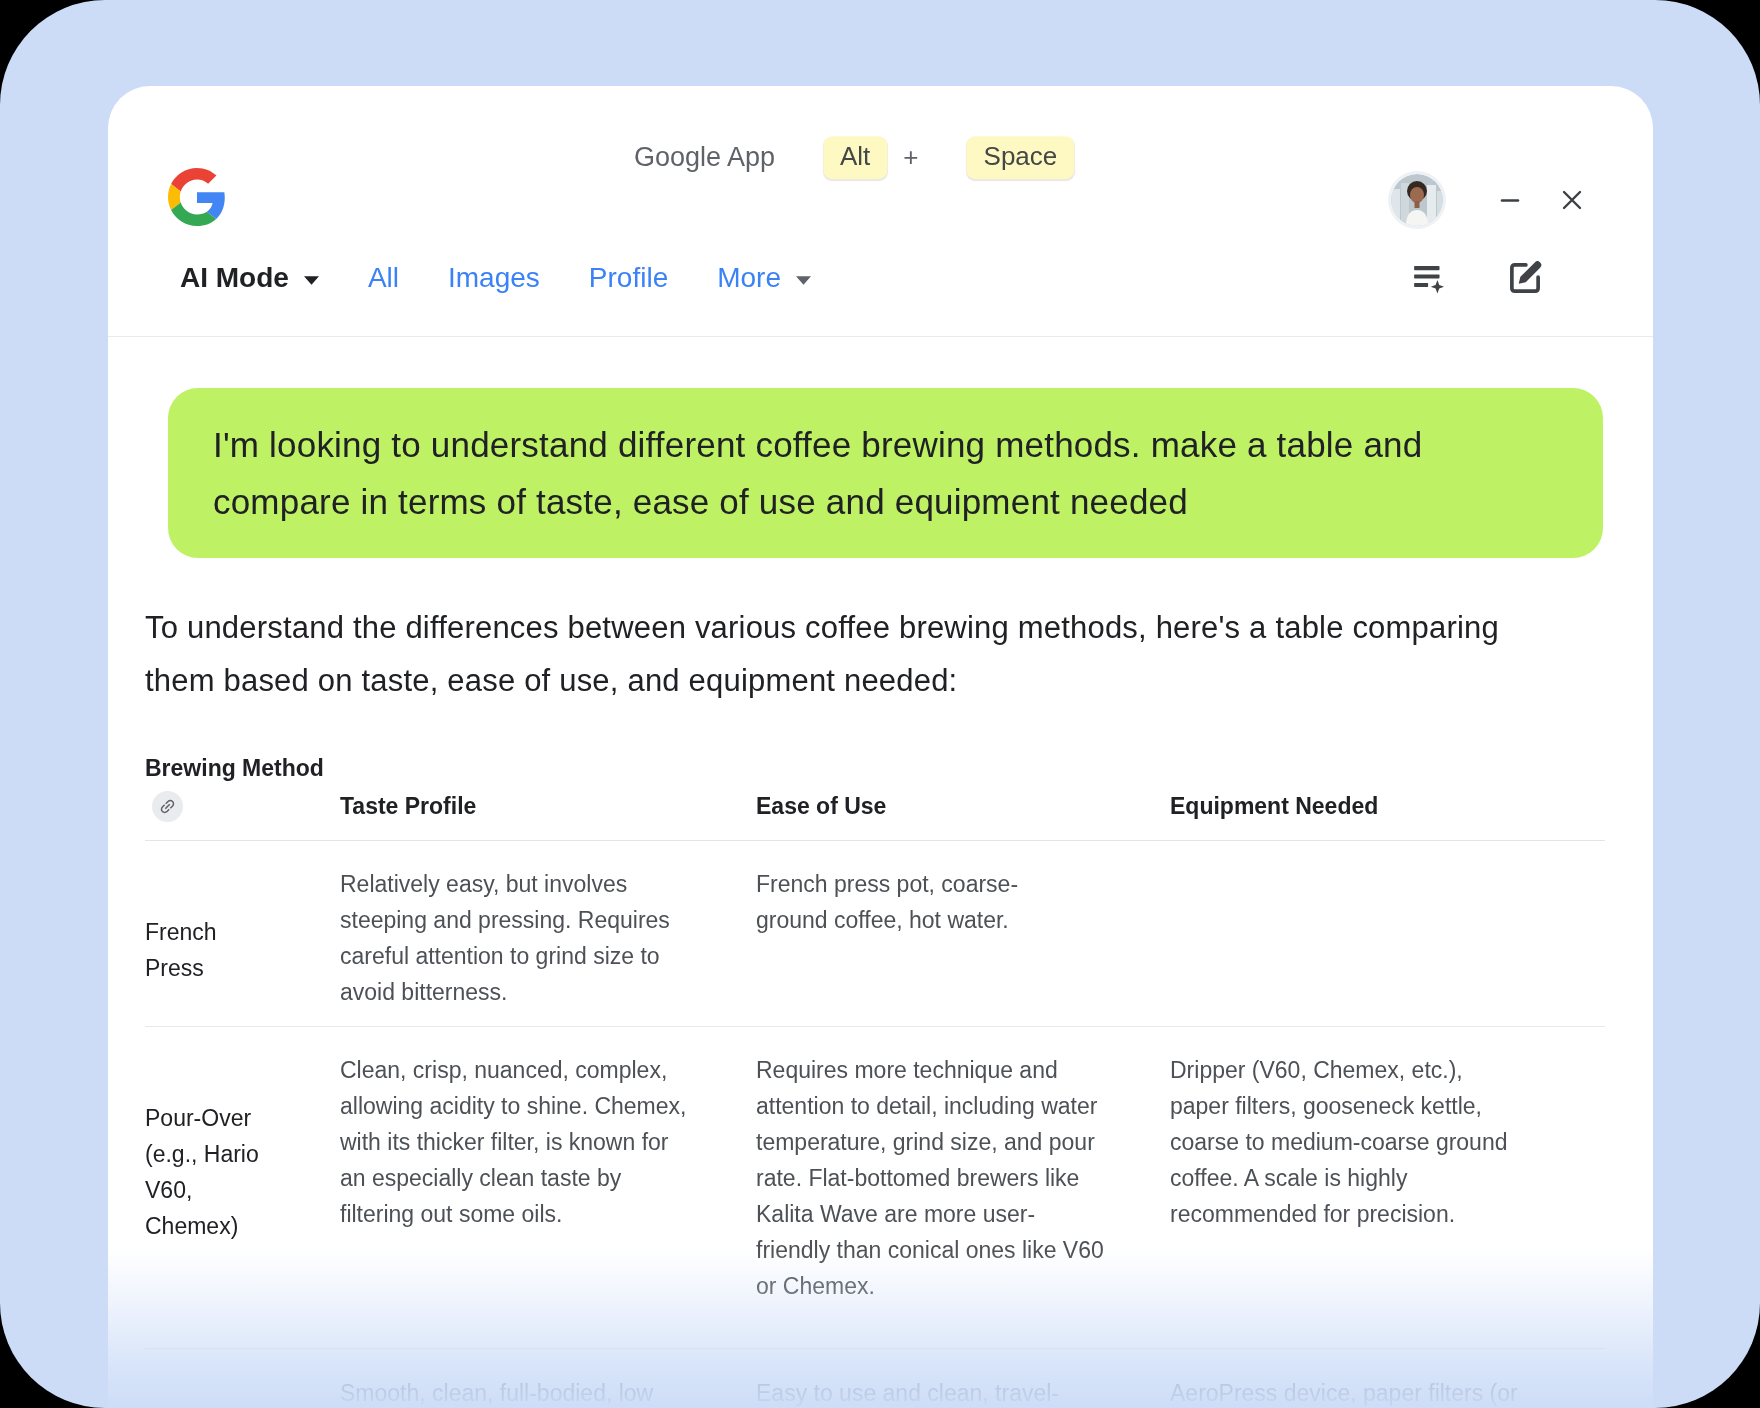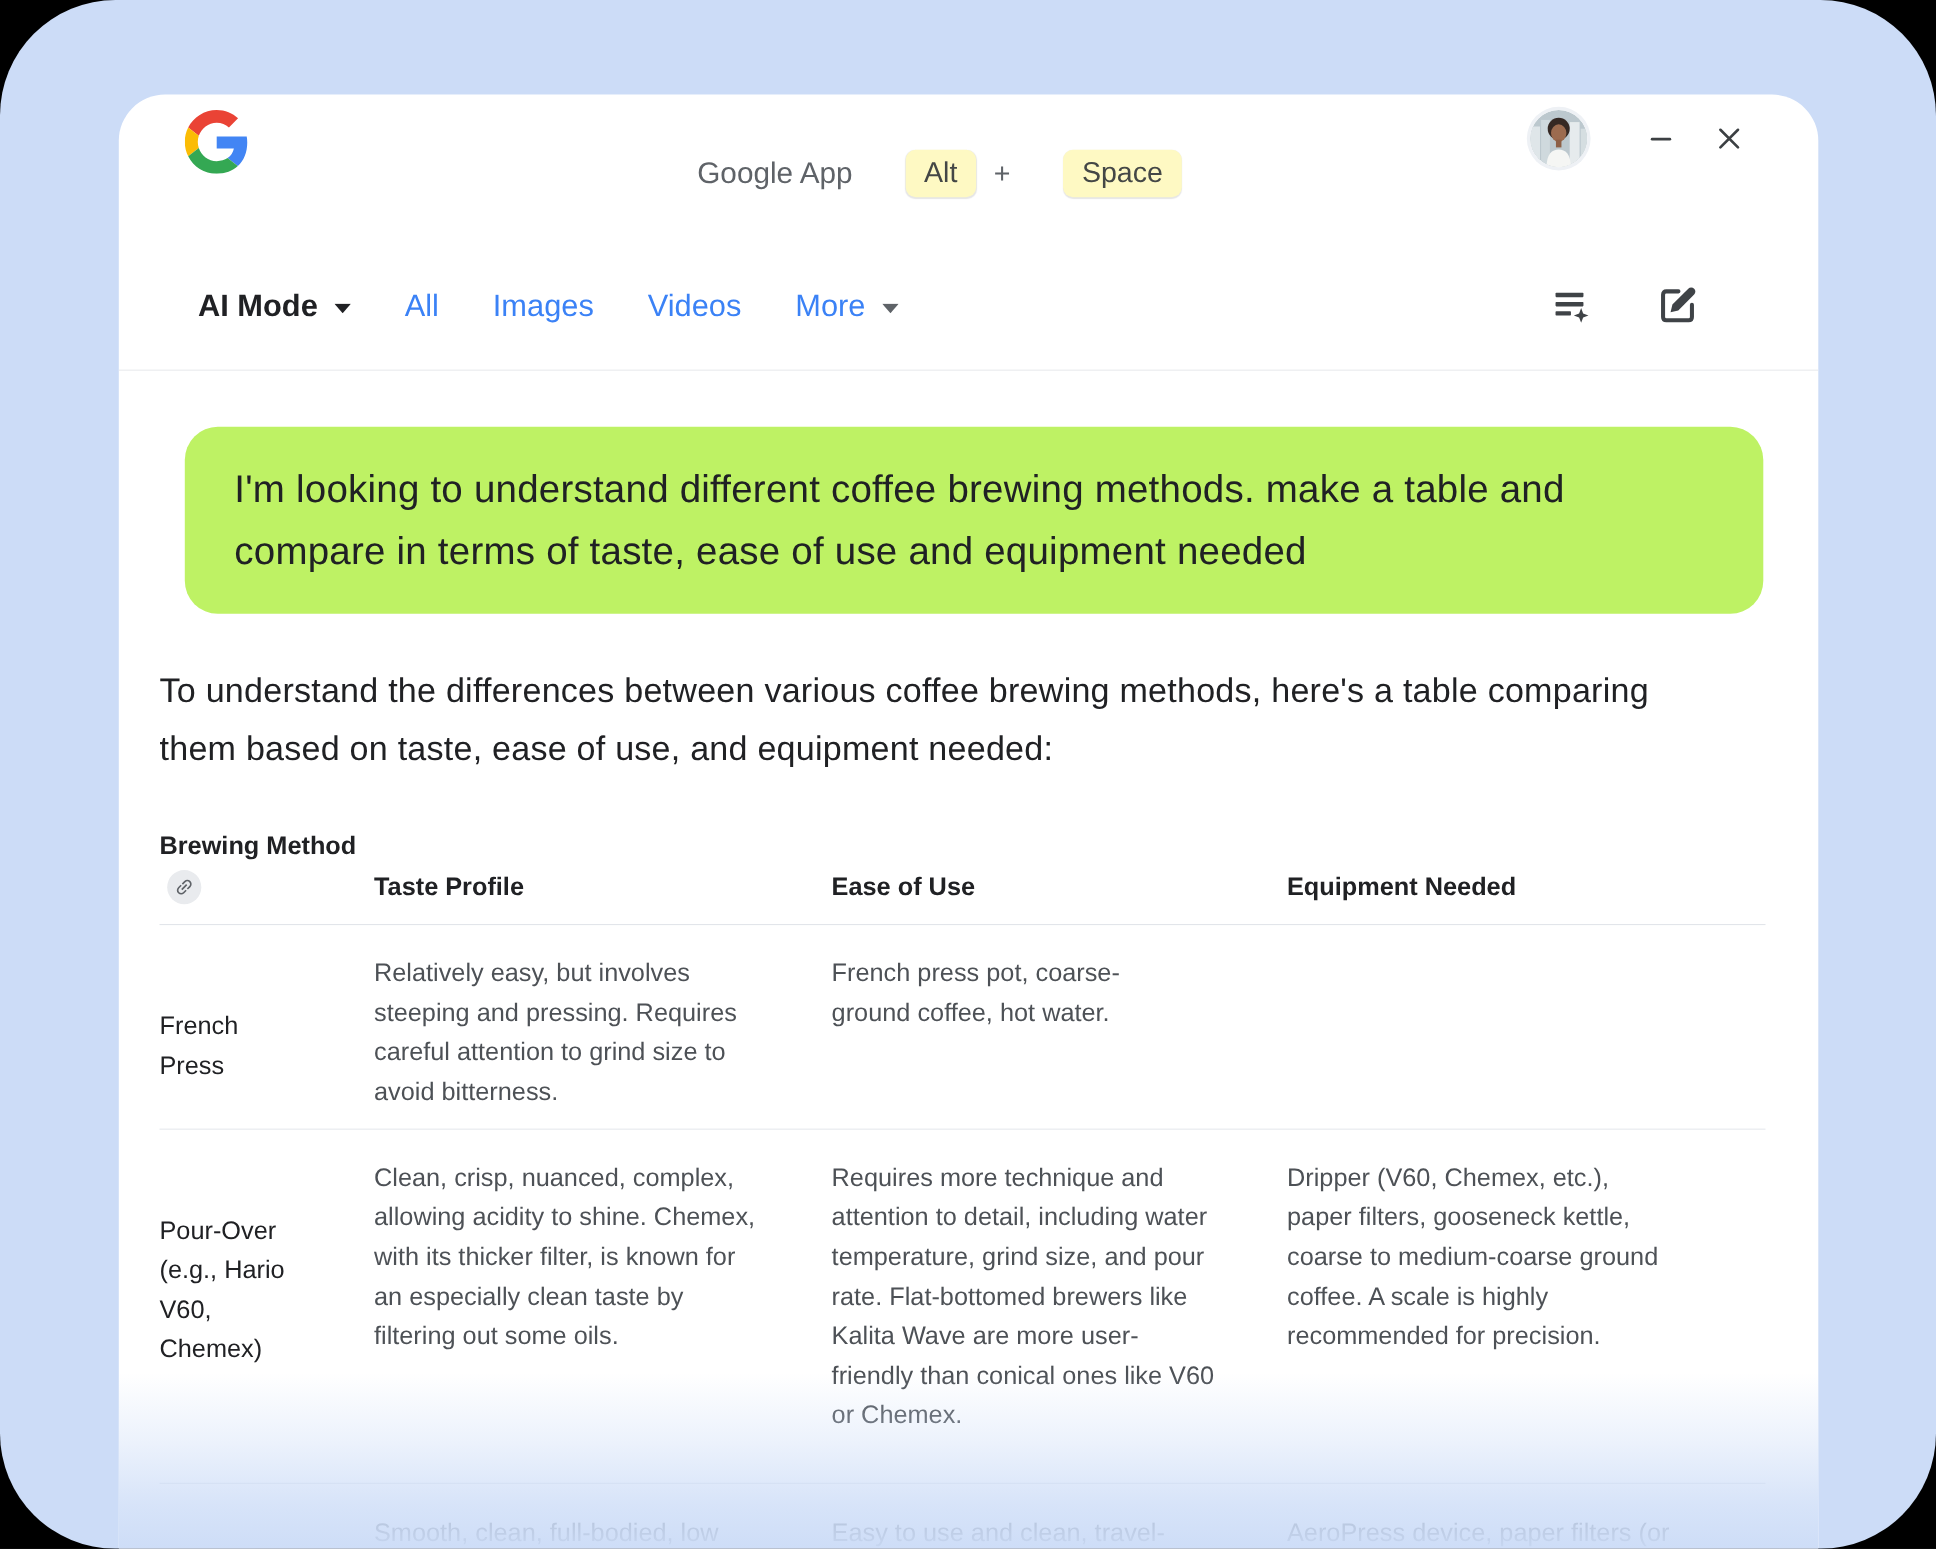--- a/index.html
+++ b/index.html
@@ -3,21 +3,21 @@
 <meta charset="utf-8">
 <style>
   * { margin:0; padding:0; box-sizing:border-box; }
   html,body { width:1760px; height:1408px; background:#000; font-family:"Liberation Sans","DejaVu Sans",sans-serif; overflow:hidden; }
 
   .canvas { position:relative; width:1760px; height:1408px; background:#ccdcf7; border-radius:105px; overflow:hidden; }
 
   .window { position:absolute; left:108px; top:86px; width:1545px; height:1322px; background:#fff; border-radius:42px 42px 0 0; overflow:hidden; }
 
   
-  .titlebar { position:relative; height:140px; display:flex; align-items:flex-start; padding:14px 64px 0 60px; }
+  .titlebar { position:relative; height:140px; display:flex; align-items:flex-end; padding:14px 64px 0 60px; }
   .glogo { width:58px; height:58px; display:block; }
   .title-center { position:absolute; left:50%; top:50%; transform:translate(-56%,-46%); display:flex; align-items:center; gap:16px; white-space:nowrap; }
   .app-title { font-size:27px; color:#5f6368; }
   .kbd { background:#fef9c3; color:#444746; border-radius:9px; padding:5px 17px 7px; font-size:26px; box-shadow:0 1px 1px rgba(0,0,0,.10);margin-left:32px; }
   .kbd-plus { font-size:26px; color:#5f6368; }
   .title-right { margin-left:auto; display:flex; align-items:center; }
   .avatar { width:52px; height:52px; border-radius:50%; overflow:hidden; box-shadow:0 0 0 3px #eef1f5; cursor:pointer; }
   .winbtn { border:none; background:none; cursor:pointer; display:flex; align-items:center; justify-content:center; width:34px; height:34px; }
   .btn-min { margin-left:50px; }
   .btn-close { margin-left:28px; }
@@ -121,21 +121,21 @@
             <path d="M0 0h14L7 8z" fill="#202124"></path>
           </svg>
       </button>
       <button class="nav-item">
           <span>All</span>
         </button>
       <button class="nav-item">
           <span>Images</span>
         </button>
       <button class="nav-item">
-          <span>Videos</span>
+          <span>Profile</span>
         </button>
       <button class="nav-item">
         <span>More</span>
         <svg class="nav-arrow" viewBox="0 0 14 8">
             <path d="M0 0h14L7 8z" fill="#5f6368"></path>
           </svg>
       </button>
 
       <div class="nav-icons">
         <button class="icon-btn">

